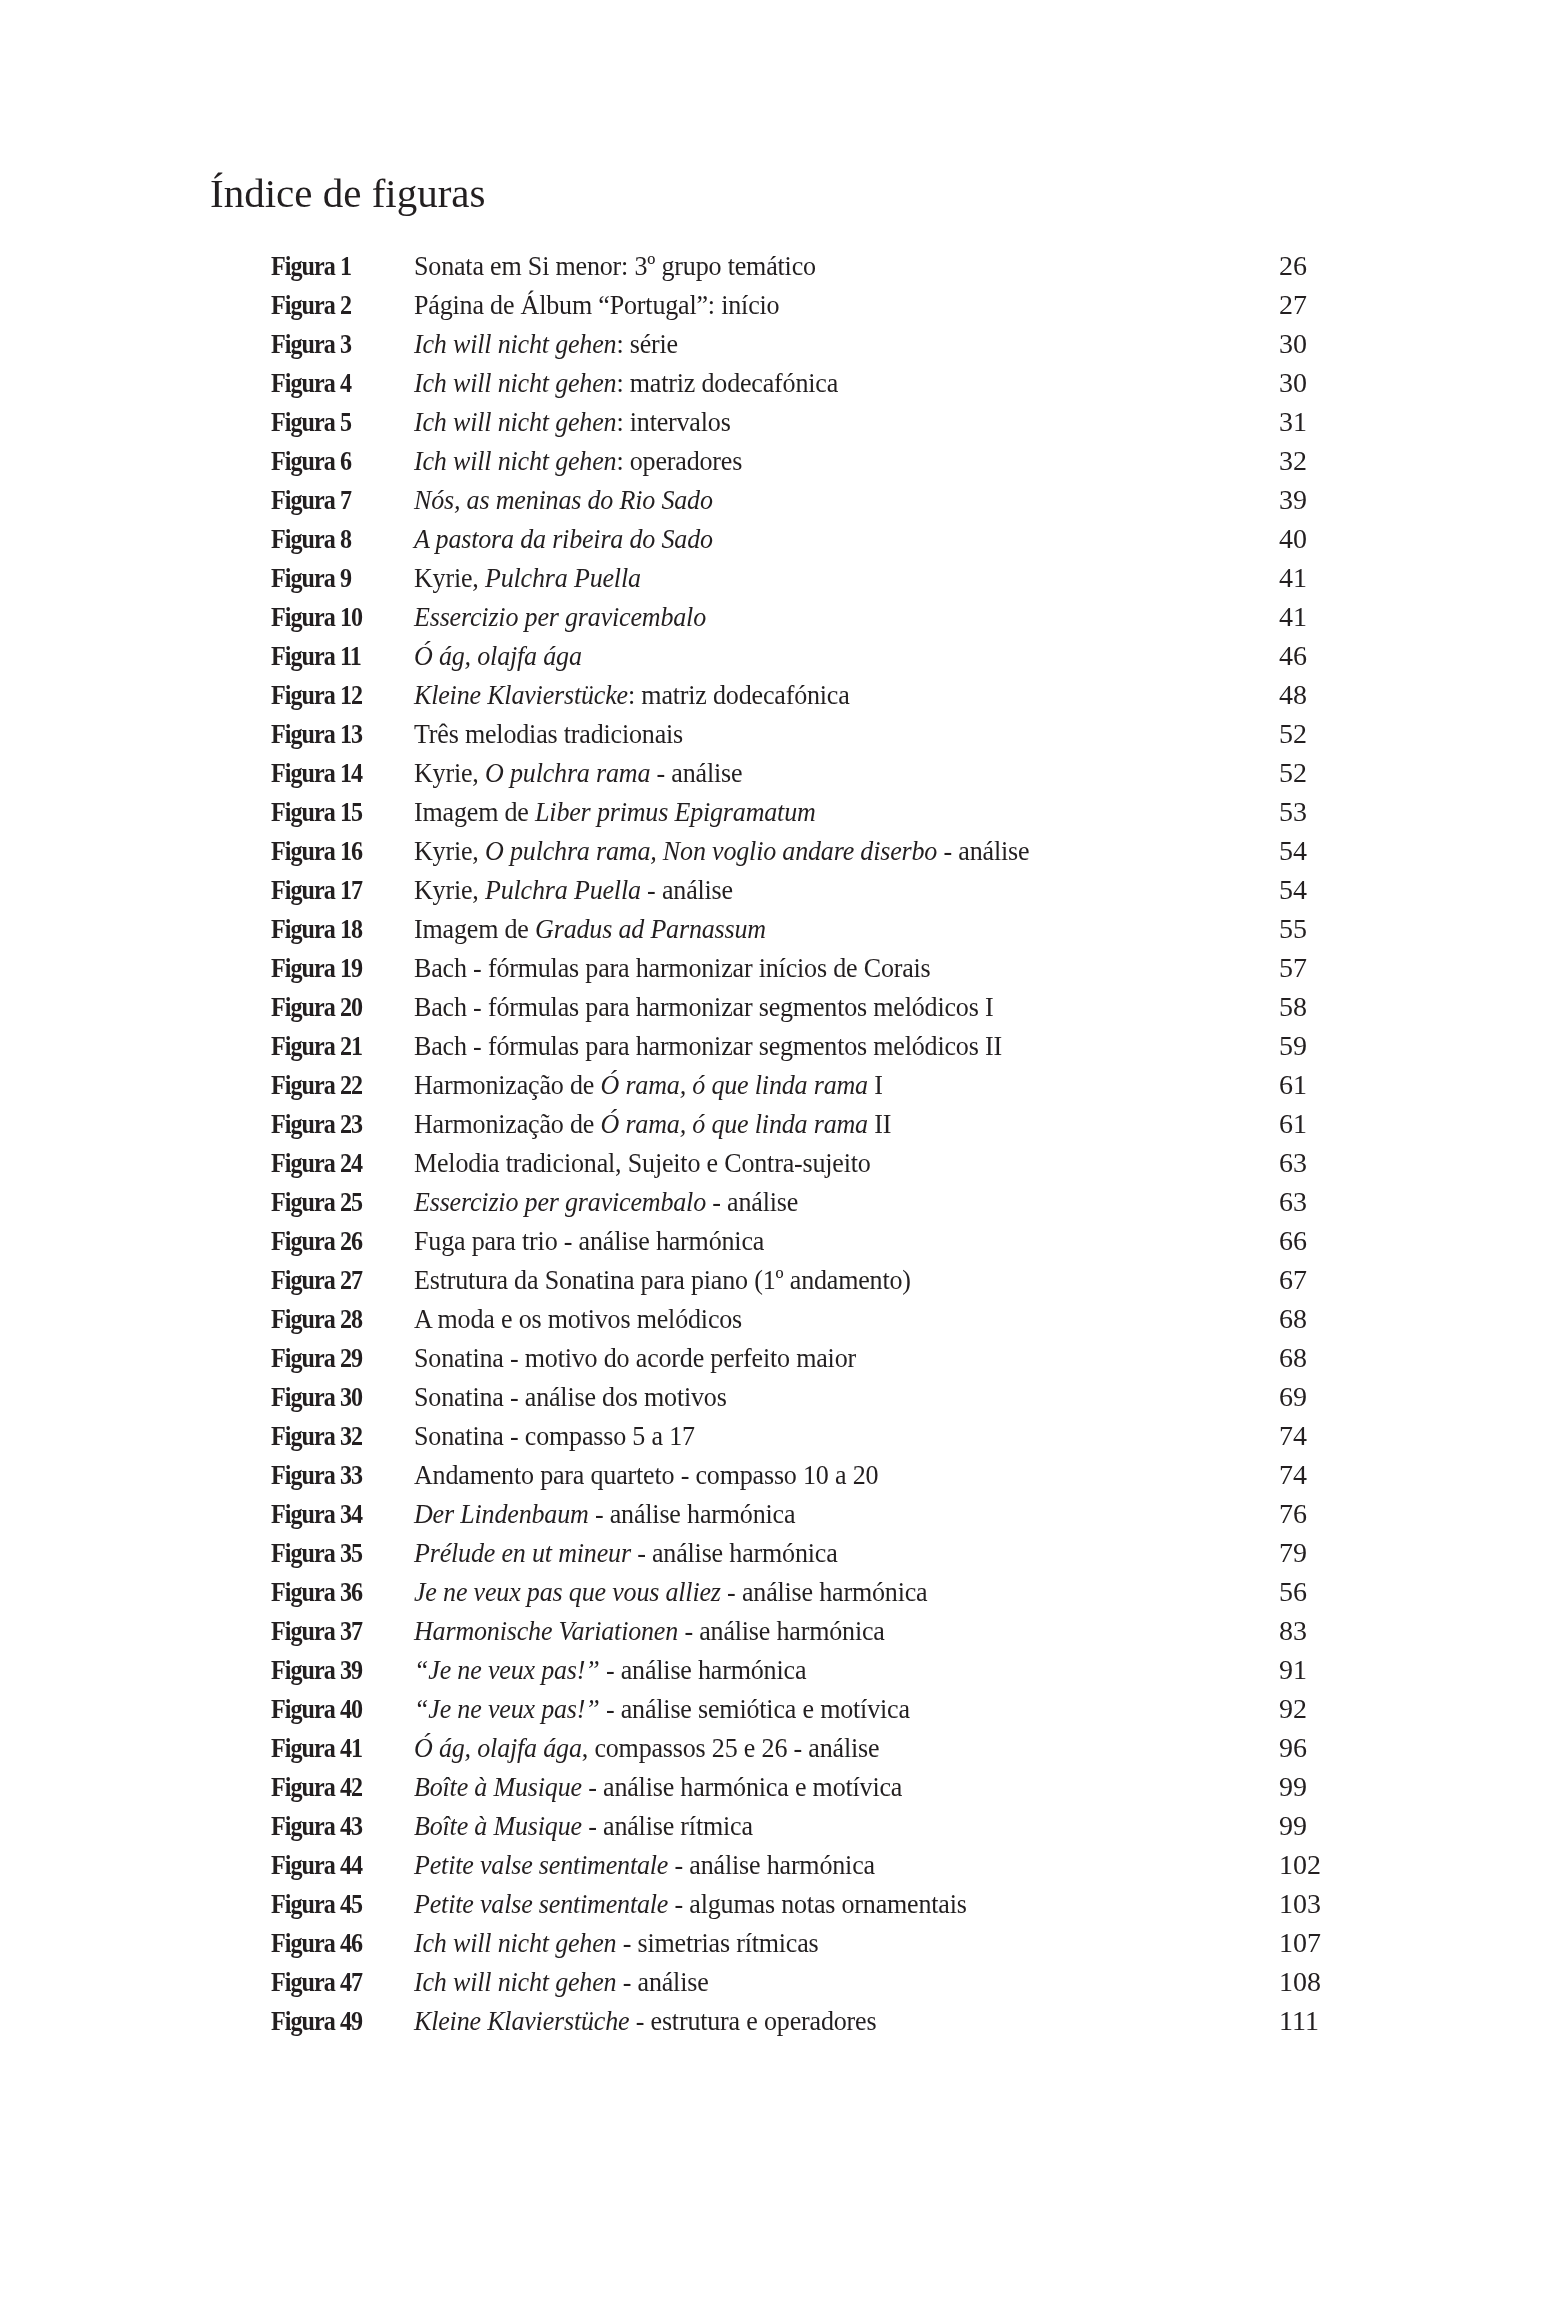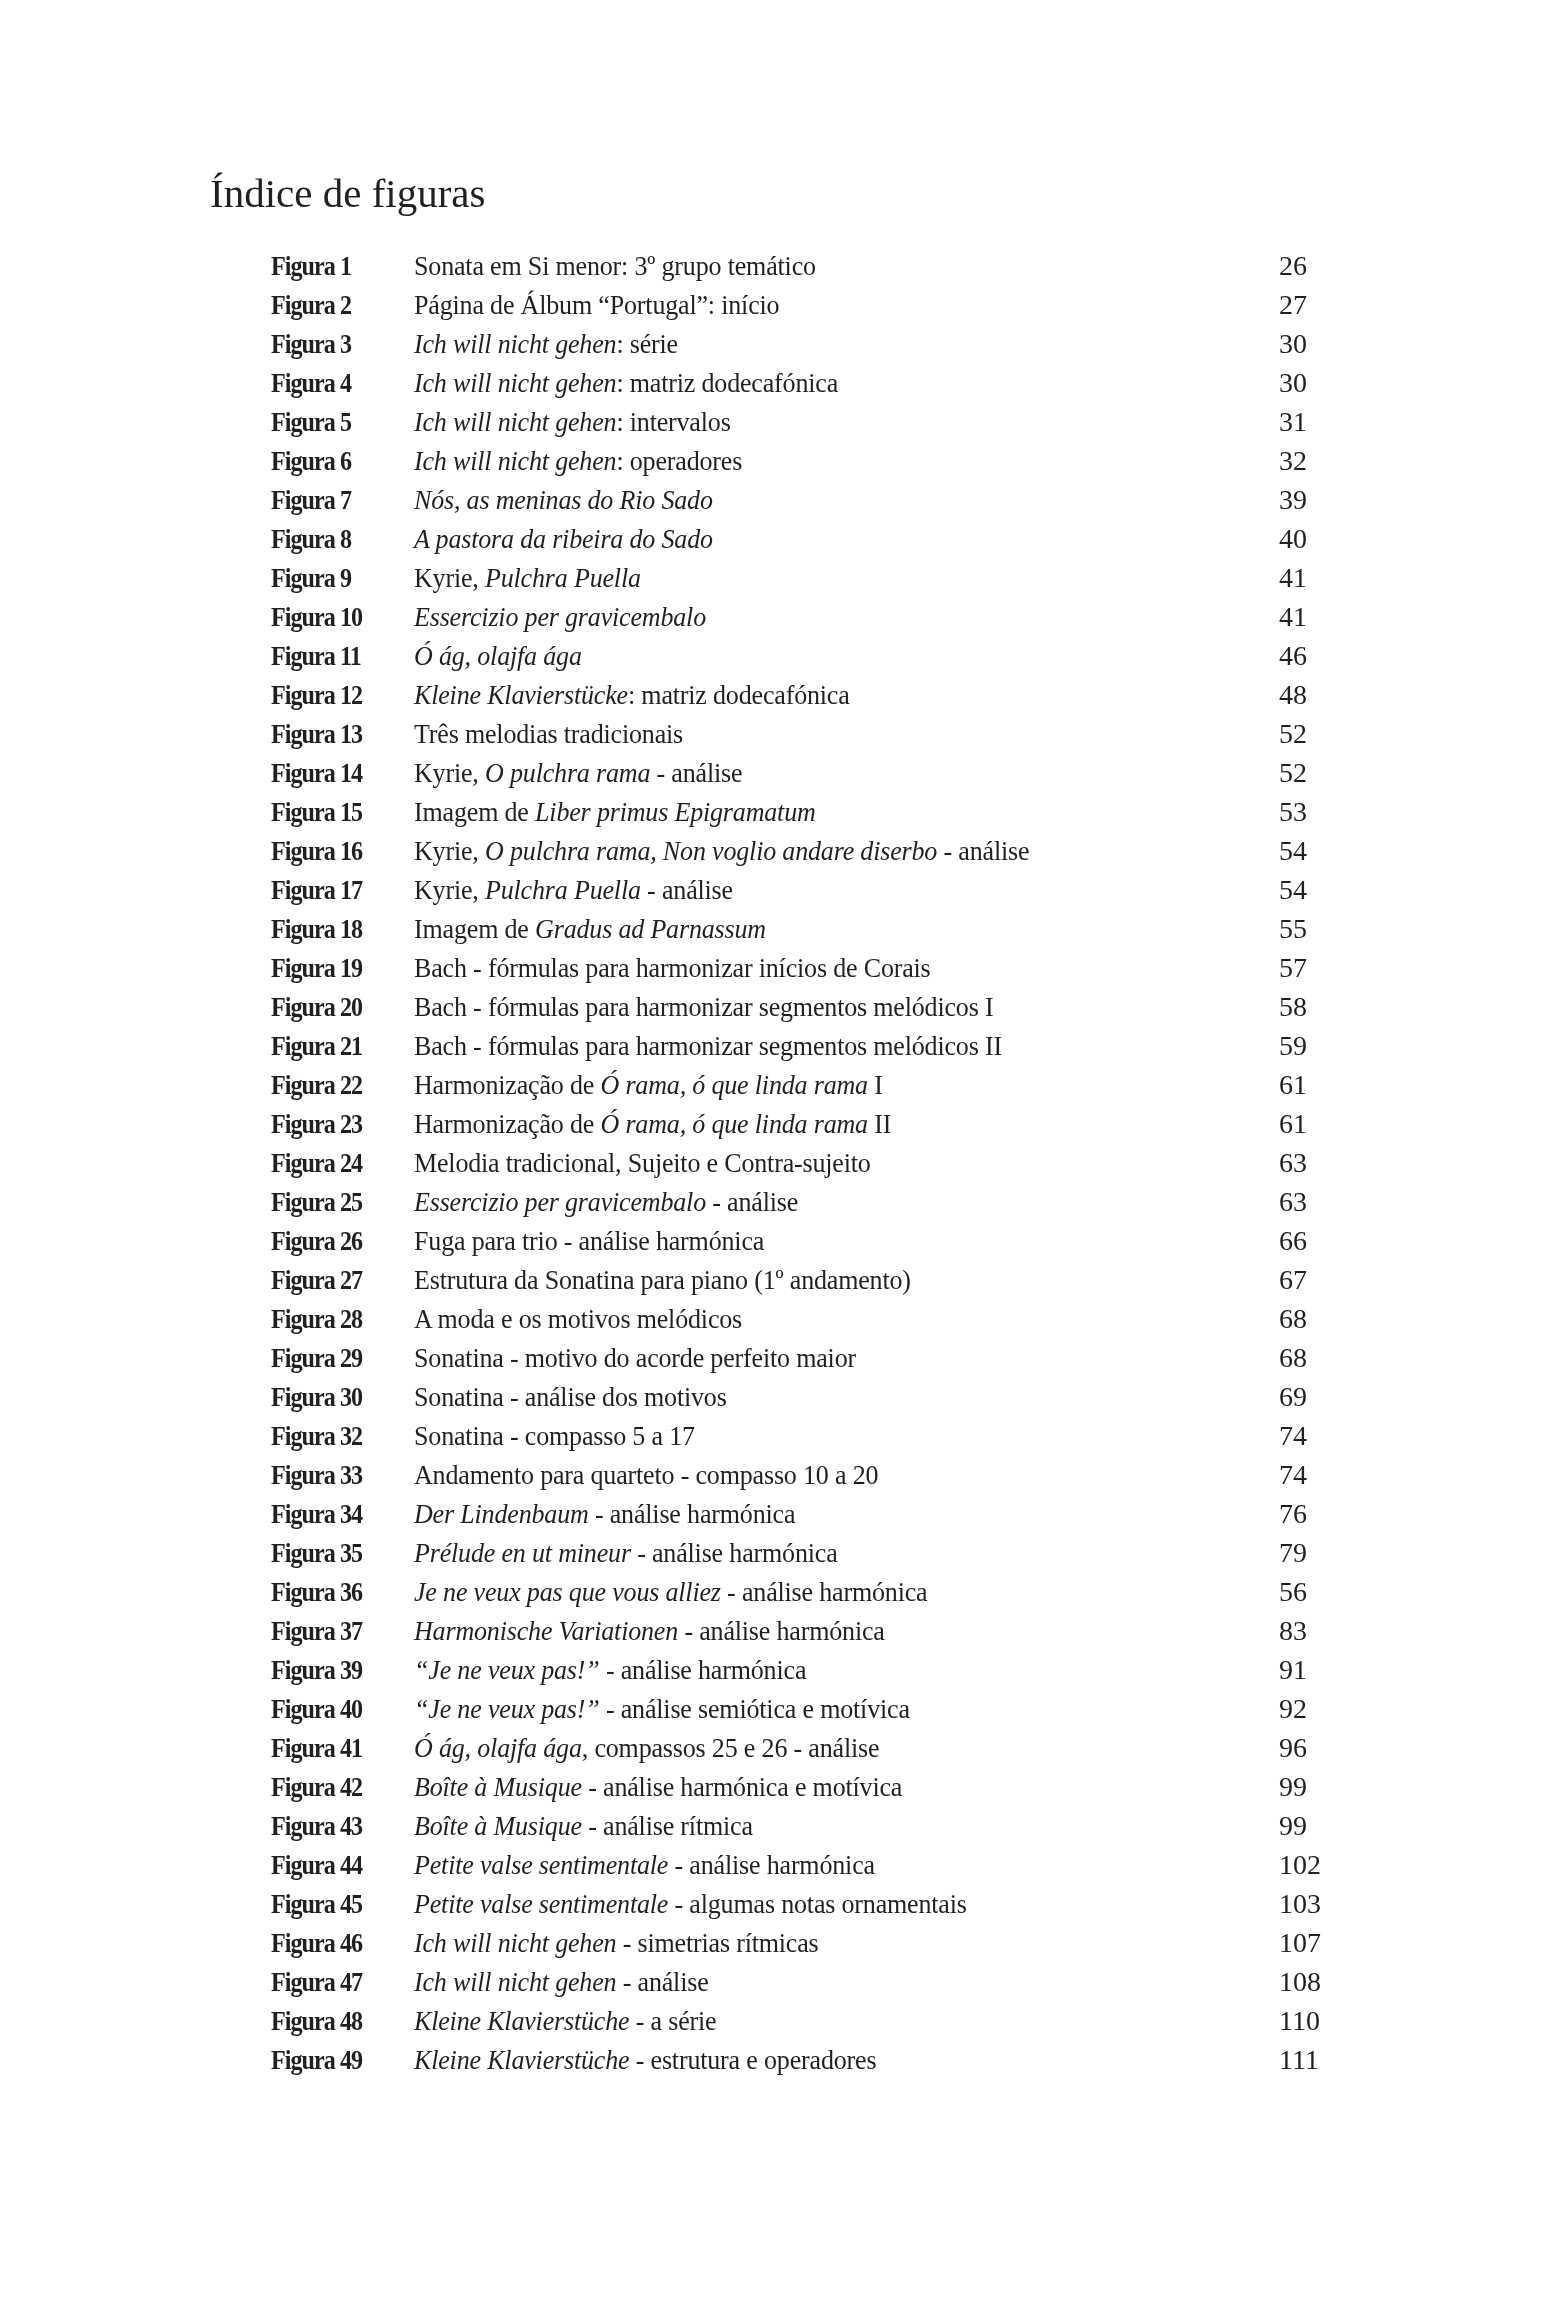--- a/index.html
+++ b/index.html
@@ -241,23 +241,18 @@
     <span class="fig-label">Figura 46</span>
     <span class="fig-desc"><em>Ich will nicht gehen</em><span> - simetrias rítmicas</span></span>
     <span class="fig-page">107</span>
   </li>
     <li class="fig-row">
     <span class="fig-label">Figura 47</span>
     <span class="fig-desc"><em>Ich will nicht gehen</em><span> - análise</span></span>
     <span class="fig-page">108</span>
   </li>
     <li class="fig-row">
-    <span class="fig-label">Figura 48</span>
-    <span class="fig-desc"><em>Kleine Klavierstüche</em><span> - a série</span></span>
-    <span class="fig-page">110</span>
-  </li>
-    <li class="fig-row">
     <span class="fig-label">Figura 49</span>
     <span class="fig-desc"><em>Kleine Klavierstüche</em><span> - estrutura e operadores</span></span>
     <span class="fig-page">111</span>
   </li>
   </ul>
 
 
 </body></html>

